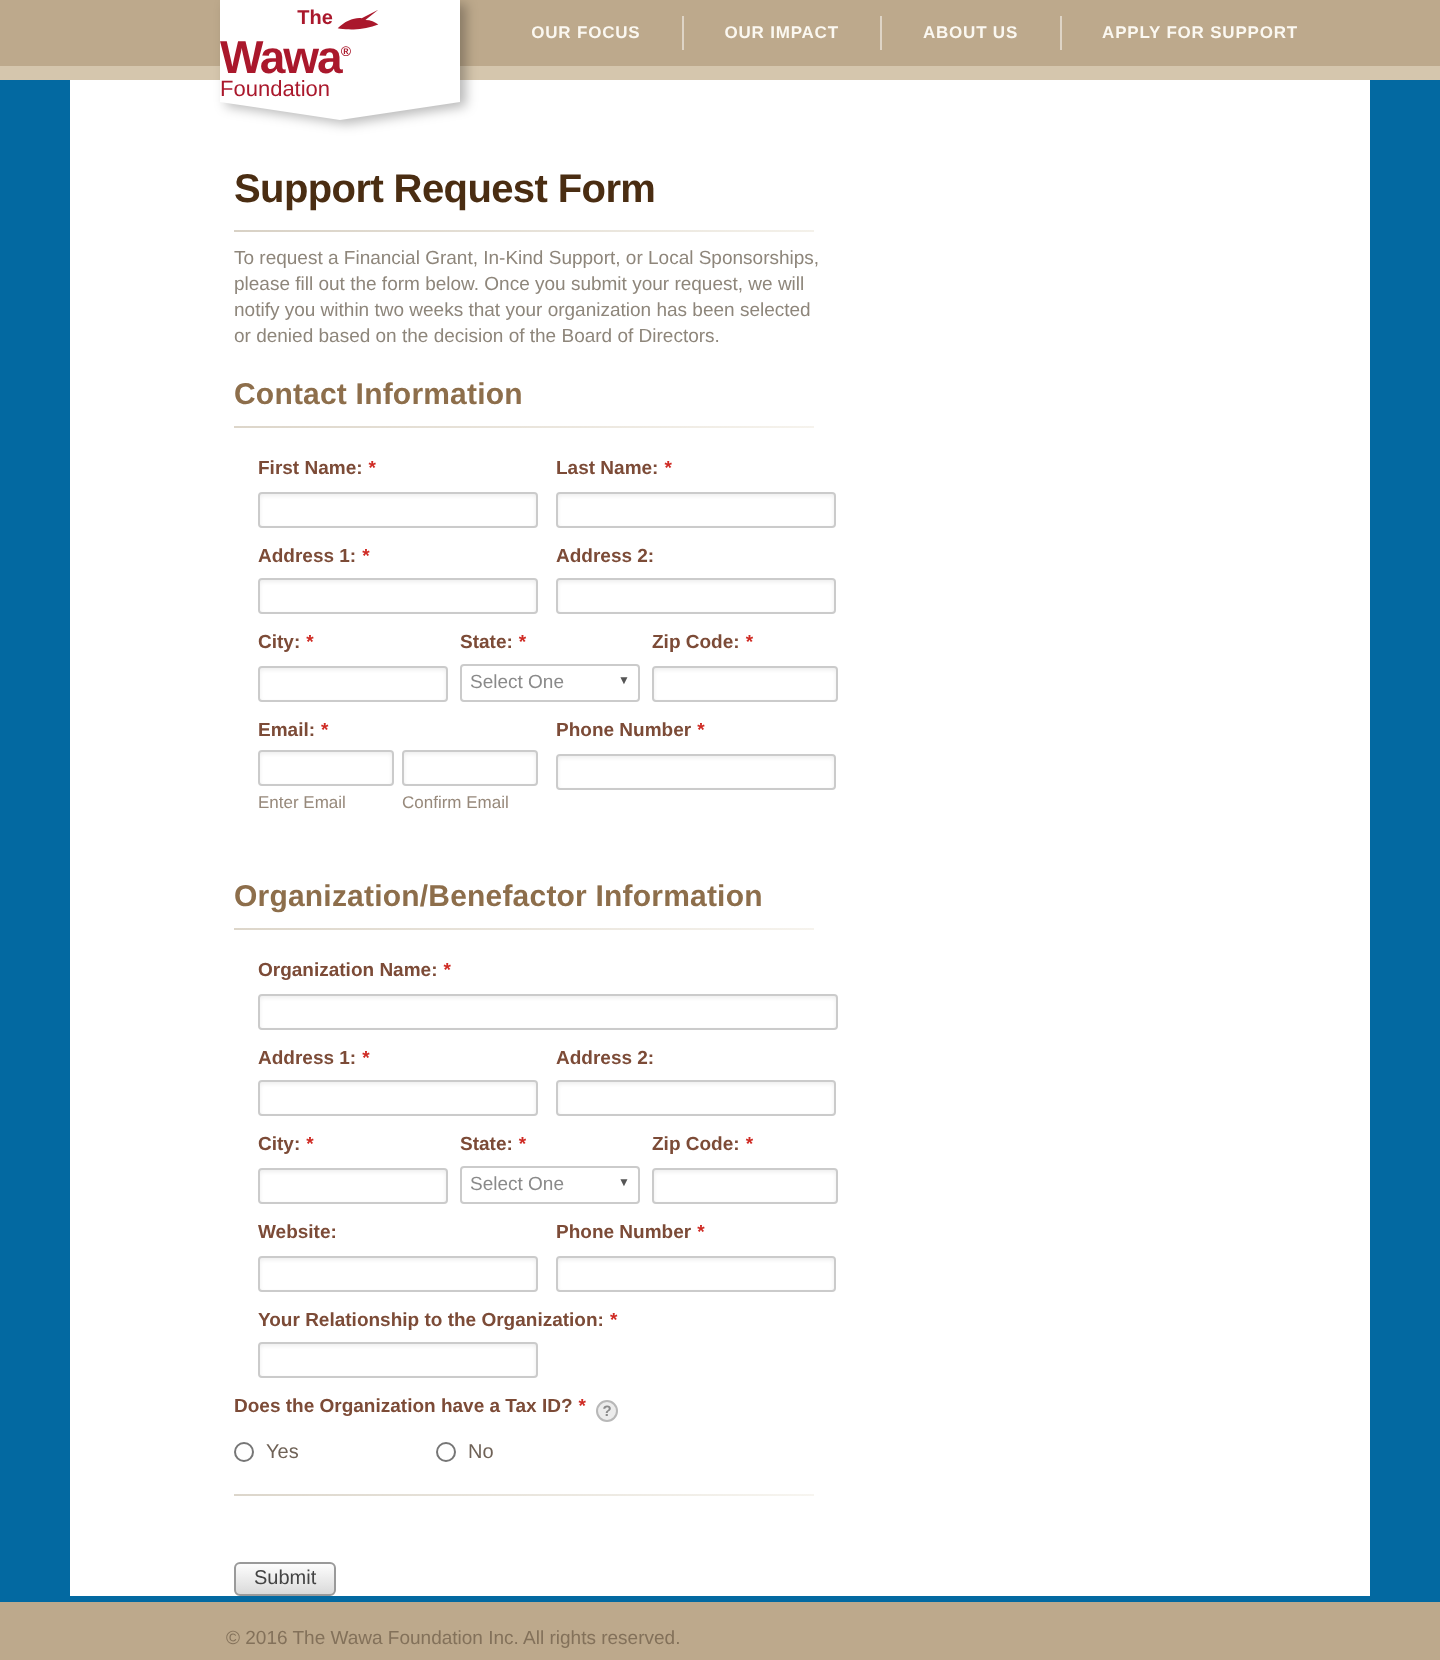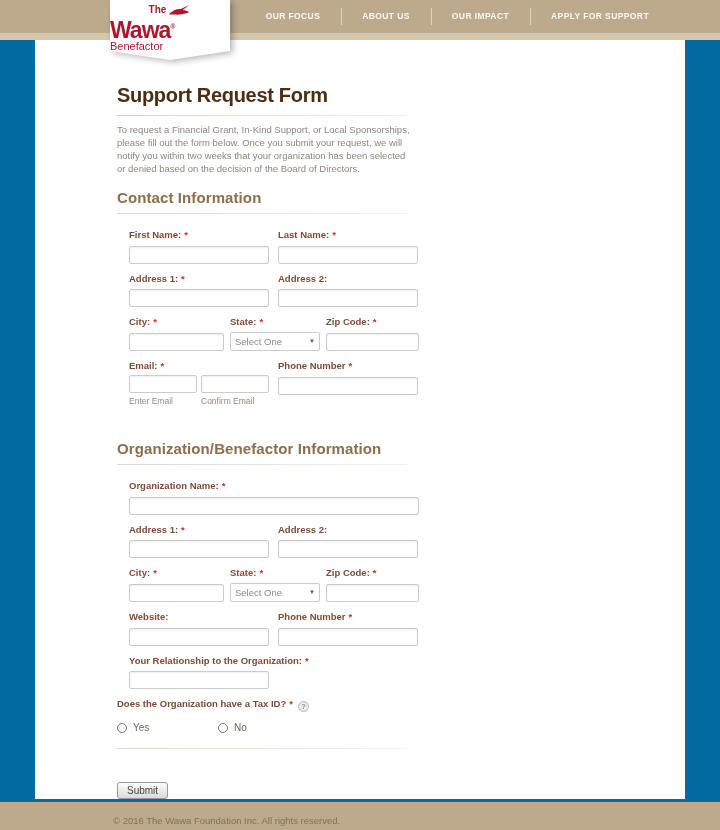--- a/index.html
+++ b/index.html
@@ -60,57 +60,57 @@
   .fselect { appearance:none; -webkit-appearance:none; width:100%; height:19px; border:1px solid #cbcbcb;
              border-radius:2px; background:#fff; font-size:9.5px; color:#8a8a8a; padding:0 14px 0 4px; }
   .select-arrow { position:absolute; right:5px; top:50%; transform:translateY(-50%); font-size:6px;
                   color:#555; pointer-events:none; }
 
   .tax-row { margin:4px 0 8px; }
   .help-icon { display:inline-flex; justify-content:center; align-items:center; width:11px; height:11px;
                border:1px solid #b8b8b8; border-radius:50%; background:#ececec; color:#8a8a8a;
                font-size:7.5px; font-weight:bold; margin-left:5px; vertical-align:-2px; cursor:pointer; }
   .radio-row { display:flex; margin:10px 0 2px; }
-  .radio-item { width:101px; display:flex; align-items:flex-end; gap:6px; font-size:10px; color:#6f6257; }
+  .radio-item { width:101px; display:flex; align-items:flex-start; gap:6px; font-size:10px; color:#6f6257; }
   .radio-item input { width:10px; height:10px; accent-color:#9a9a9a; }
 
   .hr-submit { width:290px; height:1px; background:linear-gradient(to right,#dcd6cb,#f7f5f0); margin:15px 0 13px; }
   .submit-btn { font-size:10px; color:#444; background:linear-gradient(#fdfdfd,#dadada);
                 border:1px solid #9a9a9a; border-radius:3px; padding:2px 9px; cursor:pointer;margin-top:20px; }
 
   
   .footer { height:64px; background:#bda98c; padding:13px 0 0 113px; }
   .copyright { font-size:9.5px; color:#83715a; margin-bottom:6px; }
   .footer-links { display:flex; align-items:center; gap:2px; font-size:10px; font-weight:bold; color:#fff; }
   .footer-links .sep { color:#e7decd; font-weight:normal; }
   .footer-links span[data-interactable="true"] { cursor:pointer; }
 </style>
 </head>
 <body>
 
 <div class="topnav" data-interactable="false">
   <ul class="nav-list" data-interactable="false">
     <li class="nav-item" data-interactable="true">OUR FOCUS</li>
+    <li class="nav-item" data-interactable="true">OUR IMPACT</li>
     <li class="nav-item" data-interactable="true">ABOUT US</li>
-    <li class="nav-item" data-interactable="true">OUR IMPACT</li>
     <li class="nav-item" data-interactable="true">APPLY FOR SUPPORT</li>
   </ul>
 </div>
 <div class="strip" data-interactable="false"></div>
 
 <div class="badge-wrap" data-interactable="true">
   <div class="badge" data-interactable="false">
     <div class="logo-the-row" data-interactable="false">
       <span class="logo-the" data-interactable="false">The</span>
       <svg class="goose" data-interactable="false" viewBox="0 0 48 26">
         <path d="M2 22 C10 14 20 10 28 11 L46 2 L32 13 C38 13 42 15 46 18 C36 22 24 24 14 23 C10 23 5 23 2 22 Z"></path>
       </svg>
     </div>
     <div class="logo-wawa" data-interactable="false"><span data-interactable="false">Wawa</span><span class="logo-reg" data-interactable="false">®</span></div>
-    <div class="logo-foundation" data-interactable="false">Benefactor</div>
+    <div class="logo-foundation" data-interactable="false">Foundation</div>
   </div>
 </div>
 
 <div class="main" data-interactable="false">
   <div class="card" data-interactable="false">
     <div class="card-inner">
 
       <h1 class="page-title" data-interactable="false">Support Request Form</h1>
       <div class="divider" data-interactable="false"></div>
       <p class="intro" data-interactable="false">To request a Financial Grant, In-Kind Support, or Local Sponsorships, please fill out the form below. Once you submit your request, we will notify you within two weeks that your organization has been selected or denied based on the decision of the Board of Directors.</p>

